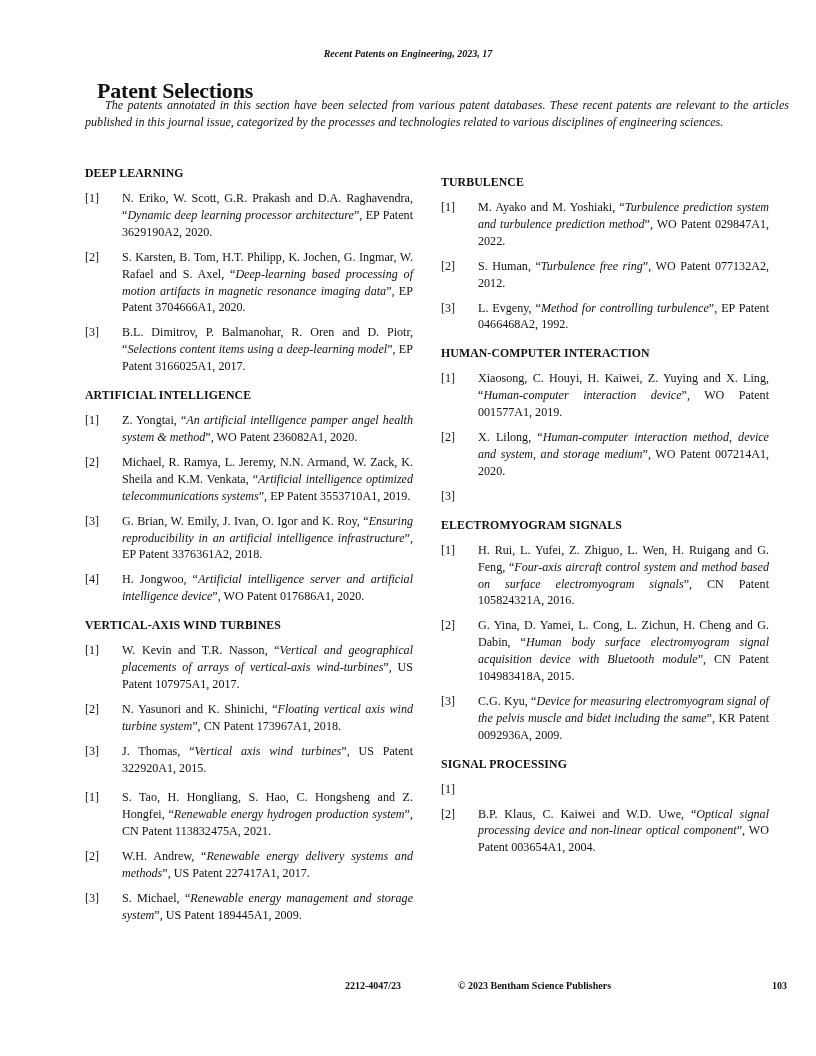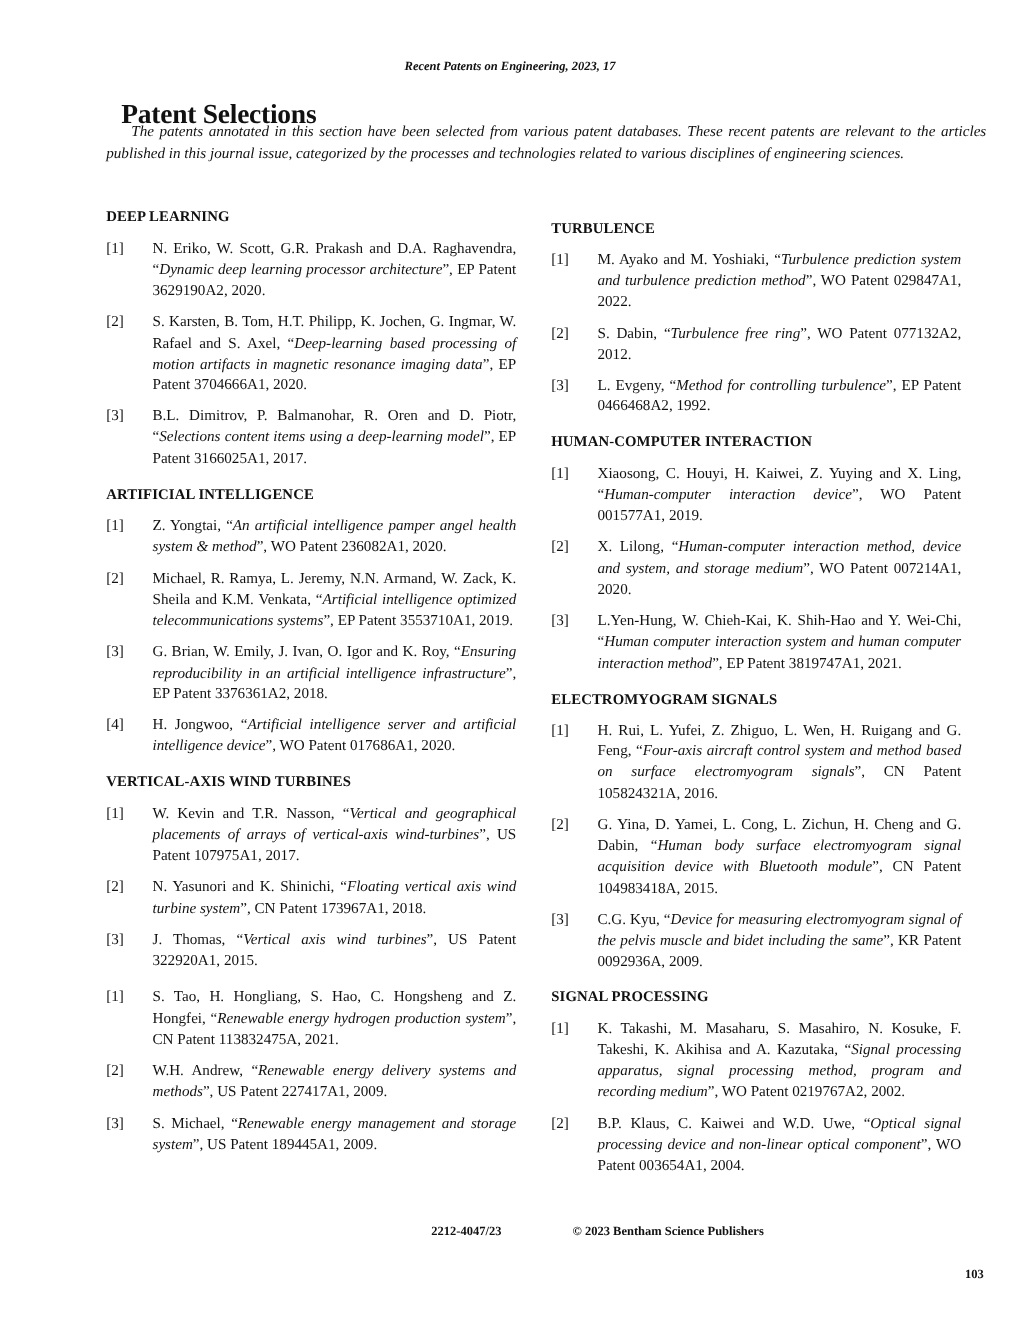--- a/index.html
+++ b/index.html
@@ -36,21 +36,21 @@
   .ref-num { width: 37px; flex: 0 0 37px; }
   .ref-text { flex: 1; text-align: justify; }
   .ref-text i { font-style: italic; }
   .footer {
     position: absolute; top: 980px; left: 0; width: 816px; height: 14px;
     font-size: 10px; font-weight: bold;
   }
   .footer span { position: absolute; top: 0; }
   .footer .issn { left: 345px; }
   .footer .copyright { left: 458px; }
-  .footer .pagenum { left: 772px; margin-top: 34px; }
+  .footer .pagenum { left: 772px; }
 </style>
 </head>
 <body>
 
 <div class="running-head">Recent Patents on Engineering, 2023, 17</div>
 <h1 class="page-title">Patent Selections</h1>
 <p class="intro" lang="en">The patents annotated in this section have been selected from various patent databases. These recent patents are relevant to the articles published in this journal issue, categorized by the processes and technologies related to various disciplines of engineering sciences.</p>
 
 <div class="col col-left" id="col-left">
     <div class="section">
@@ -102,57 +102,56 @@
         <span class="ref-text"><span>J. Thomas, </span>“<i>Vertical axis wind turbines</i>”<span>, US Patent 322920A1, 2015.</span></span>
       </div>
     </div>
     <div class="section">
       <div class="ref">
         <span class="ref-num">[1]</span>
         <span class="ref-text"><span>S. Tao, H. Hongliang, S. Hao, C. Hongsheng and Z. Hongfei, </span>“<i>Renewable energy hydrogen production system</i>”<span>, CN Patent 113832475A, 2021.</span></span>
       </div>
       <div class="ref">
         <span class="ref-num">[2]</span>
-        <span class="ref-text"><span>W.H. Andrew, </span>“<i>Renewable energy delivery systems and methods</i>”<span>, US Patent 227417A1, 2009.</span></span>
+        <span class="ref-text"><span>W.H. Andrew, </span>“<i>Renewable energy delivery systems and methods</i>”<span>, US Patent 227417A1, 2017.</span></span>
       </div>
       <div class="ref">
         <span class="ref-num">[3]</span>
         <span class="ref-text"><span>S. Michael, </span>“<i>Renewable energy management and storage system</i>”<span>, US Patent 189445A1, 2009.</span></span>
       </div>
     </div>
   </div>
 <div class="col col-right" id="col-right">
     <div class="section">
       <h3 class="section-heading">TURBULENCE</h3>
       <div class="ref">
         <span class="ref-num">[1]</span>
         <span class="ref-text"><span>M. Ayako and M. Yoshiaki, </span>“<i>Turbulence prediction system and turbulence prediction method</i>”<span>, WO Patent 029847A1, 2022.</span></span>
       </div>
       <div class="ref">
         <span class="ref-num">[2]</span>
-        <span class="ref-text"><span>S. Dabin, </span>“<i>Turbulence free ring</i>”<span>, WO Patent 077132A2, 2012.</span></span>
+        <span class="ref-text"><span>S. Human, </span>“<i>Turbulence free ring</i>”<span>, WO Patent 077132A2, 2012.</span></span>
       </div>
       <div class="ref">
         <span class="ref-num">[3]</span>
         <span class="ref-text"><span>L. Evgeny, </span>“<i>Method for controlling turbulence</i>”<span>, EP Patent 0466468A2, 1992.</span></span>
       </div>
     </div>
     <div class="section">
       <h3 class="section-heading">HUMAN-COMPUTER INTERACTION</h3>
       <div class="ref">
         <span class="ref-num">[1]</span>
         <span class="ref-text"><span>Xiaosong, C. Houyi, H. Kaiwei, Z. Yuying and X. Ling, </span>“<i>Human-computer interaction device</i>”<span>, WO Patent 001577A1, 2019.</span></span>
       </div>
       <div class="ref">
         <span class="ref-num">[2]</span>
         <span class="ref-text"><span>X. Lilong, </span>“<i>Human-computer interaction method, device and system, and storage medium</i>”<span>, WO Patent 007214A1, 2020.</span></span>
       </div>
       <div class="ref">
         <span class="ref-num">[3]</span>
-        <span class="ref-text"><span>L.Yen-Hung, W. Chieh-Kai, K. Shih-Hao and Y. Wei-Chi, </span>“<i>Human computer interaction system and human computer interaction method</i>”<span>, EP Patent 3819747A1, 2021.</span></span>
       </div>
     </div>
     <div class="section">
       <h3 class="section-heading">ELECTROMYOGRAM SIGNALS</h3>
       <div class="ref">
         <span class="ref-num">[1]</span>
         <span class="ref-text"><span>H. Rui, L. Yufei, Z. Zhiguo, L. Wen, H. Ruigang and G. Feng, </span>“<i>Four-axis aircraft control system and method based on surface electromyogram signals</i>”<span>, CN Patent 105824321A, 2016.</span></span>
       </div>
       <div class="ref">
         <span class="ref-num">[2]</span>
@@ -160,21 +159,20 @@
       </div>
       <div class="ref">
         <span class="ref-num">[3]</span>
         <span class="ref-text"><span>C.G. Kyu, </span>“<i>Device for measuring electromyogram signal of the pelvis muscle and bidet including the same</i>”<span>, KR Patent 0092936A, 2009.</span></span>
       </div>
     </div>
     <div class="section">
       <h3 class="section-heading">SIGNAL PROCESSING</h3>
       <div class="ref">
         <span class="ref-num">[1]</span>
-        <span class="ref-text"><span>K. Takashi, M. Masaharu, S. Masahiro, N. Kosuke, F. Takeshi, K. Akihisa and A. Kazutaka, </span>“<i>Signal processing apparatus, signal processing method, program and recording medium</i>”<span>, WO Patent 0219767A2, 2002.</span></span>
       </div>
       <div class="ref">
         <span class="ref-num">[2]</span>
         <span class="ref-text"><span>B.P. Klaus, C. Kaiwei and W.D. Uwe, </span>“<i>Optical signal processing device and non-linear optical component</i>”<span>, WO Patent 003654A1, 2004.</span></span>
       </div>
     </div>
   </div>
 
 <div class="footer">
   <span class="issn">2212-4047/23</span>

